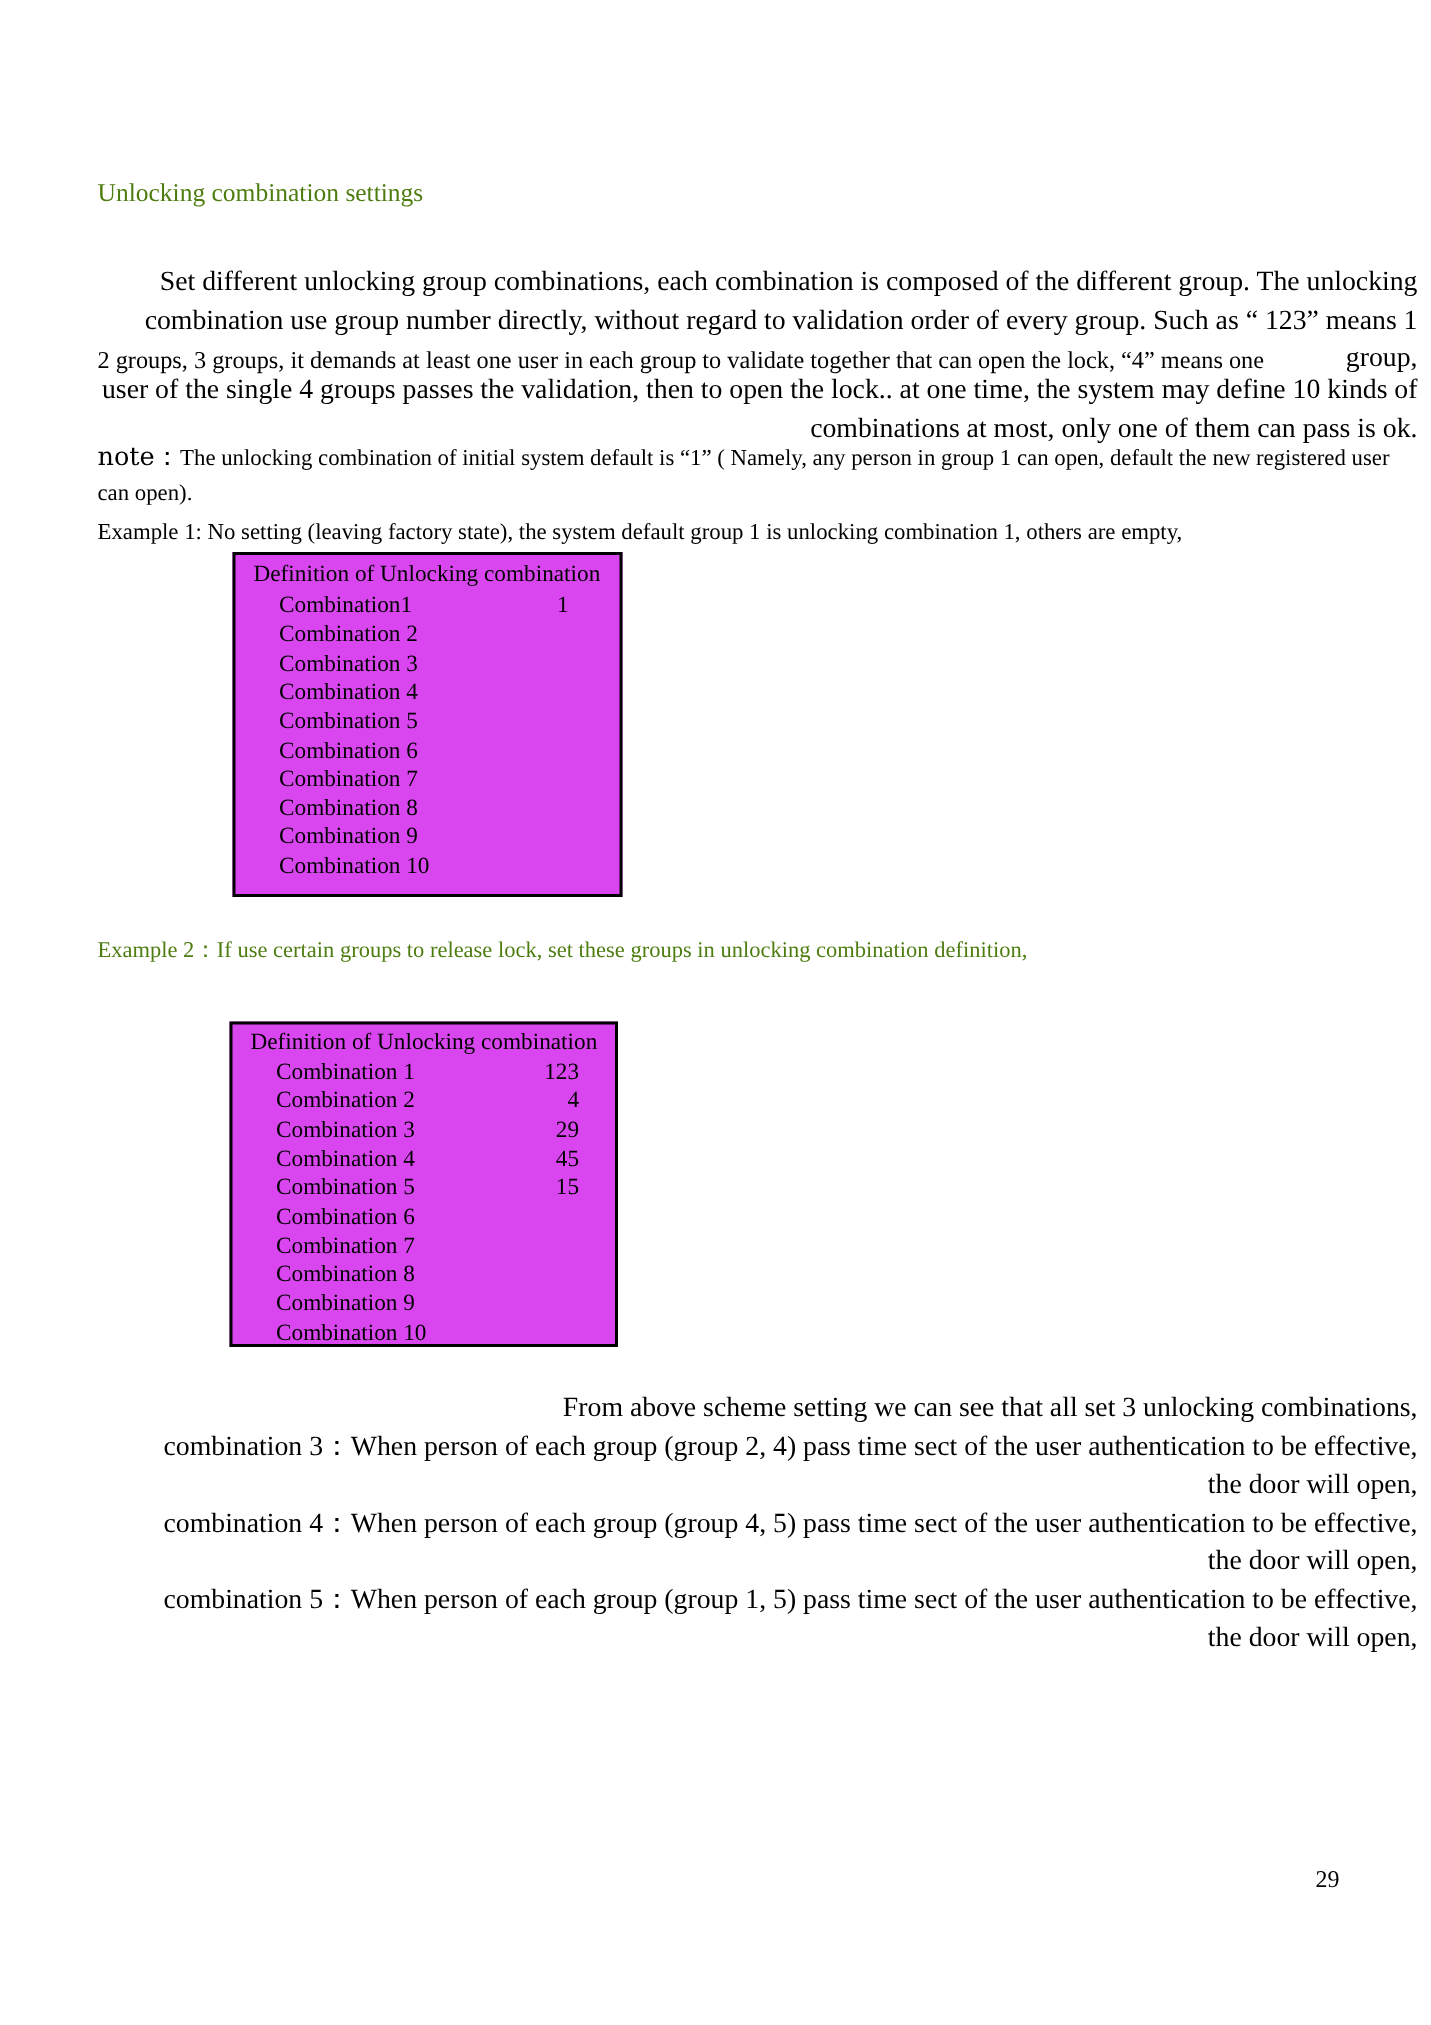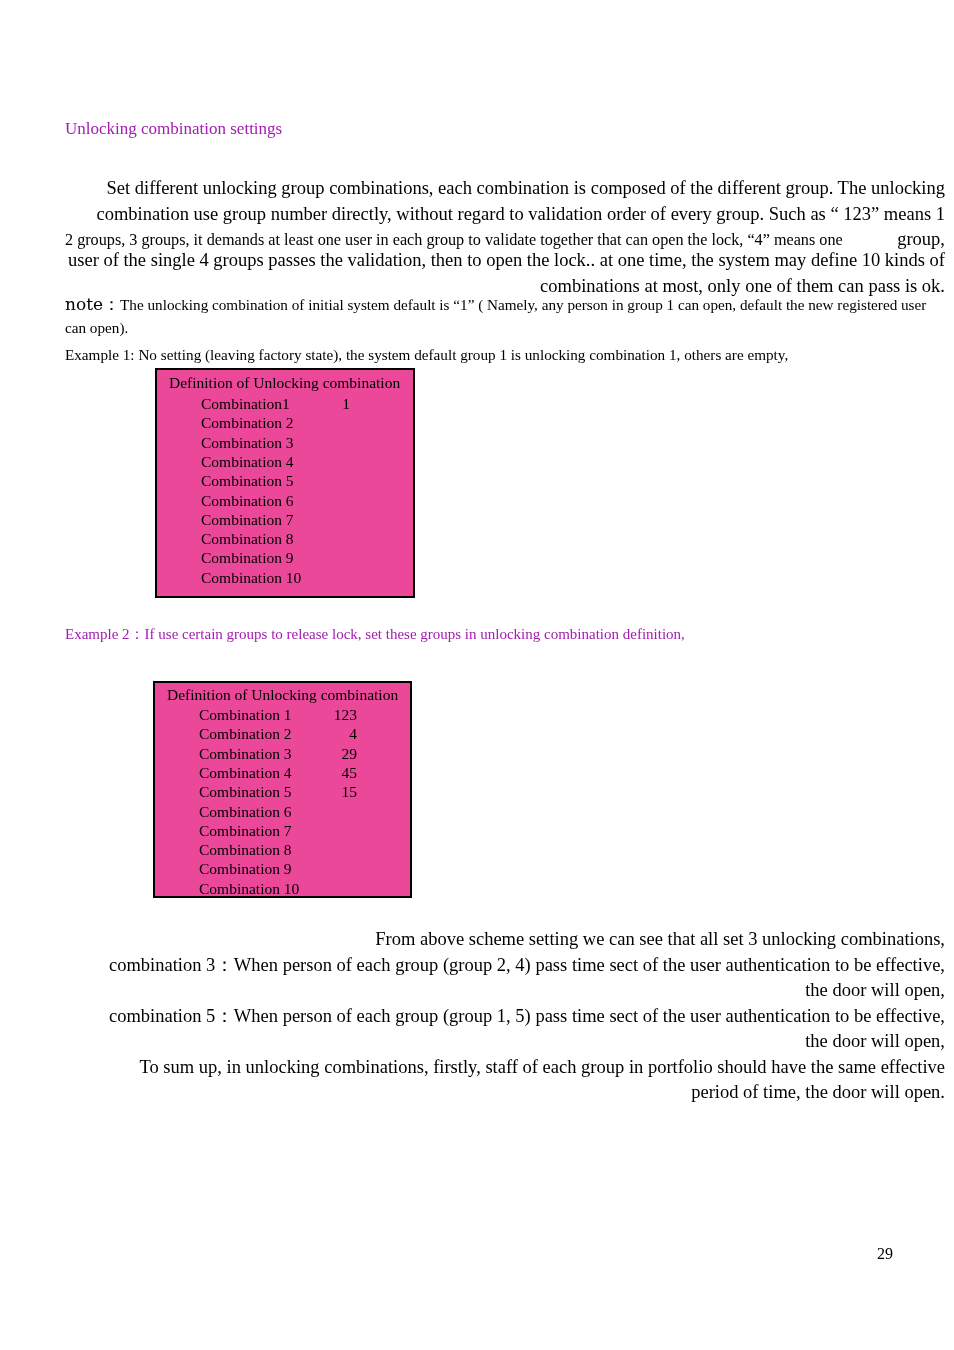--- a/index.html
+++ b/index.html
@@ -19,21 +19,21 @@
     position: absolute;
     left: 0; top: 0;
     width: 954px;
     height: 1350px;
   }
 
   
   .tx {
     position: absolute;
     font-family: "Liberation Serif", "DejaVu Serif", serif;
-    color: #a21caf;
+    color: #4d7c0f;
     white-space: pre;
     line-height: 1;
   }
 
   .heading {
     left: 65px;
     top: 120px;
     font-size: 17px;
   }
 
@@ -62,37 +62,38 @@
   .small-block p { margin: 0; }
 
   .note-word {
     font-family: "DejaVu Serif", "Liberation Serif", serif;
     font-size: 17px;
   }
 
   
   .defbox {
     position: absolute;
-    background: #ec4899;
+    background: #d946ef;
     border: 2px solid #000000;
     box-sizing: border-box;
     font-family: "Liberation Serif", "DejaVu Serif", serif;
     font-size: 15.5px;
   }
   .defbox .box-title {
     position: absolute;
     left: 12px;
     font-size: 15.5px;
     white-space: pre;
   }
   .defbox .row {
     position: absolute;
-    left: 15px;
+    left: 0;
     width: 100%;
     height: 19.3px;
+    padding-left: 44px;
   }
   .defbox .row .lbl {
     position: absolute;
     left: 29px;
     white-space: pre;
     font-size: 15.5px;
   }
   .defbox .row .val {
     position: absolute;
     text-align: right;
@@ -248,19 +249,19 @@
     </div>
     <div class="row" style="top:196.7px;">
       <span class="lbl">Combination 10</span>
       <span class="val"></span>
     </div>
   </div>
 
   <div class="body-block" style="top:927px;">
     <p class="indent">From above scheme setting we can see that all set 3 unlocking combinations,</p>
     <p class="indent">combination 3：When person of each group (group 2, 4) pass time sect of the user authentication to be effective, the door will open,</p>
+    <p class="indent">combination 4：When person of each group (group 4, 5) pass time sect of the user authentication to be effective, the door will open,</p>
     <p class="indent">combination 5：When person of each group (group 1, 5) pass time sect of the user authentication to be effective, the door will open,</p>
-    <p class="indent">To sum up, in unlocking combinations, firstly, staff of each group in portfolio should have the same effective period of time, the door will open.</p>
   </div>
 
   <div id="page-number">29</div>
 
 </div>
 
 </body></html>

